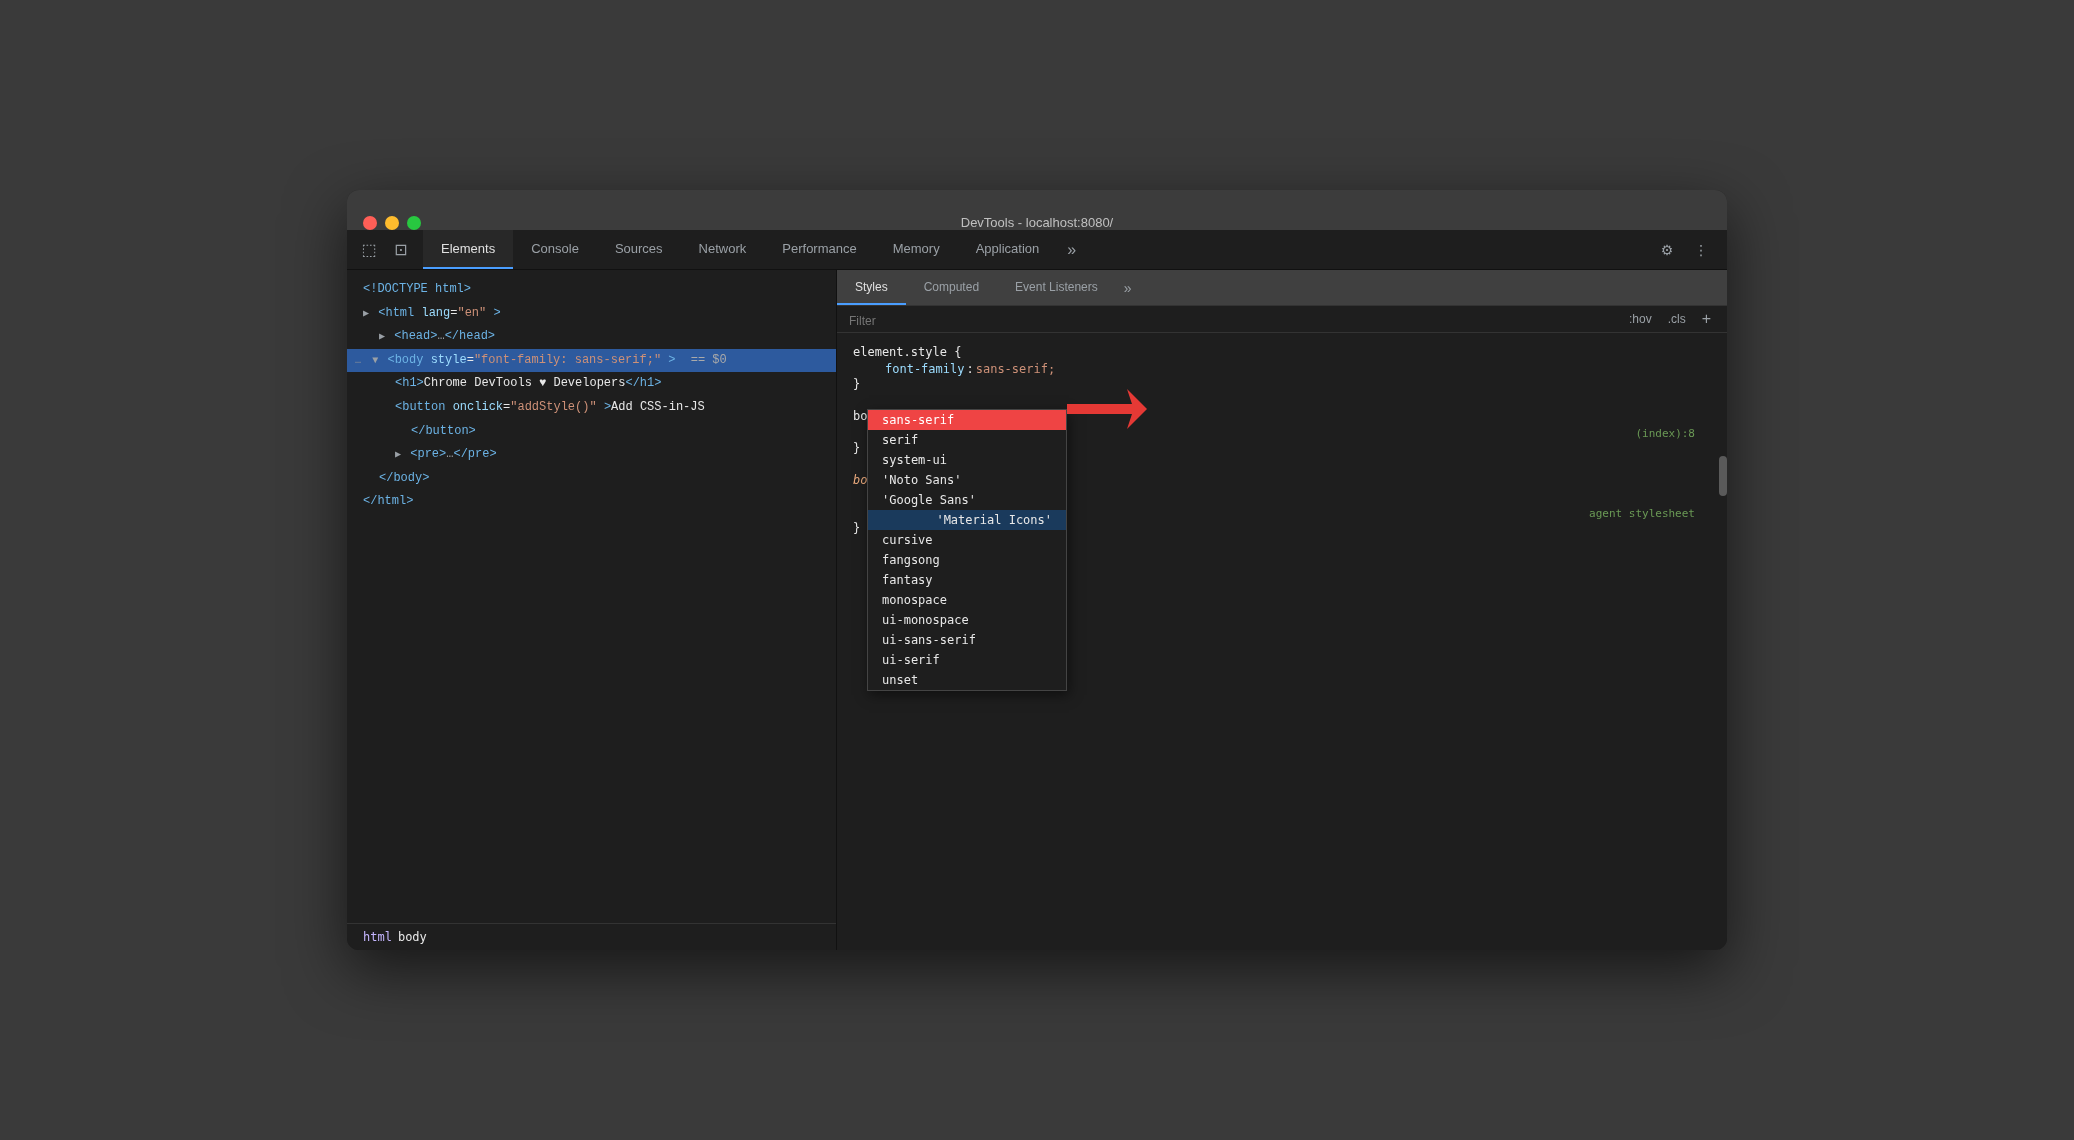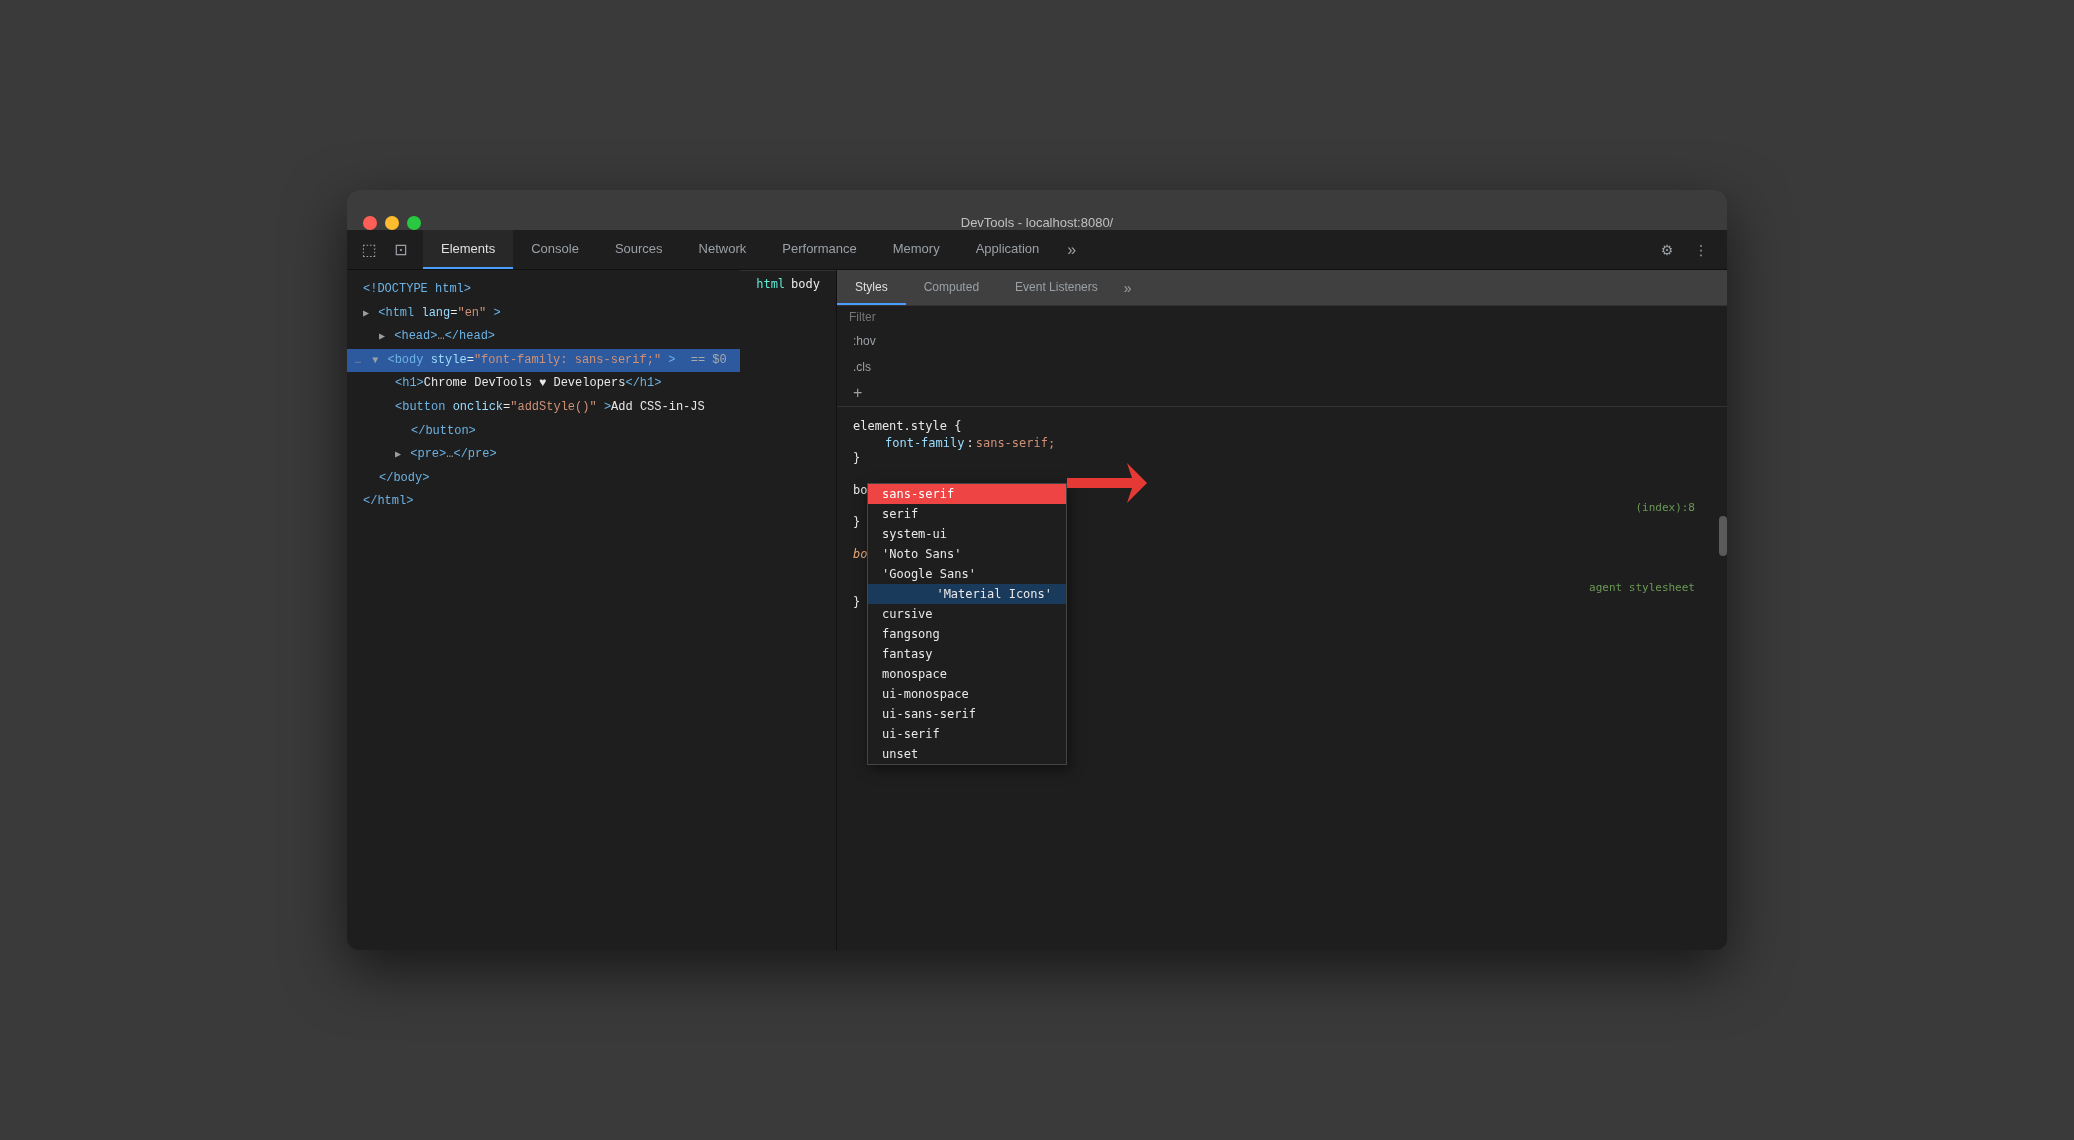--- a/index.html
+++ b/index.html
@@ -114,21 +114,21 @@
     .main {
       display: flex;
       flex: 1;
       overflow: hidden;
     }
     
     .dom-panel {
       width: 490px;
       background: #1e1e1e;
       display: flex;
-      flex-direction: row;
+      flex-direction: column;
       border-right: 1px solid #111;
       flex-shrink: 0;
     }
     .dom-content {
       flex: 1;
       padding: 8px 0;
       font-family: 'Menlo', 'Monaco', 'Courier New', monospace;
       font-size: 12px;
       line-height: 1.8;
       overflow: auto;
@@ -150,21 +150,21 @@
     .dom-line .dots { color: #9aa0a6; }
     .dom-footer {
       background: #1e1e1e;
       border-top: 1px solid #333;
       padding: 6px 16px;
       display: flex;
       gap: 6px;
       font-family: 'Menlo', monospace;
       font-size: 12px;
     }
-    .dom-footer .crumb { color: #5eead4; cursor: pointer; }
+    .dom-footer .crumb { color: #c4b5fd; cursor: pointer; }
     .dom-footer .crumb.selected { color: #e8e8e8; }
     
     .styles-panel {
       flex: 1;
       background: #1e1e1e;
       display: flex;
       flex-direction: column;
       overflow: hidden;
     }
     .styles-tabbar {
@@ -191,26 +191,25 @@
     .styles-tab-more {
       display: flex;
       align-items: center;
       padding: 0 8px;
       color: #9aa0a6;
       cursor: pointer;
       font-size: 14px;
     }
     .styles-toolbar {
       display: flex;
-      align-items: flex-start;
+      align-items: flex-end;
       padding: 4px 12px;
       border-bottom: 1px solid #333;
       gap: 8px;
       flex-shrink: 0;
-      flex-direction: column;
     }
     .styles-filter {
       flex: 1;
       background: transparent;
       border: none;
       color: #9aa0a6;
       font-size: 12px;
       outline: none;
       font-family: inherit;
     }

